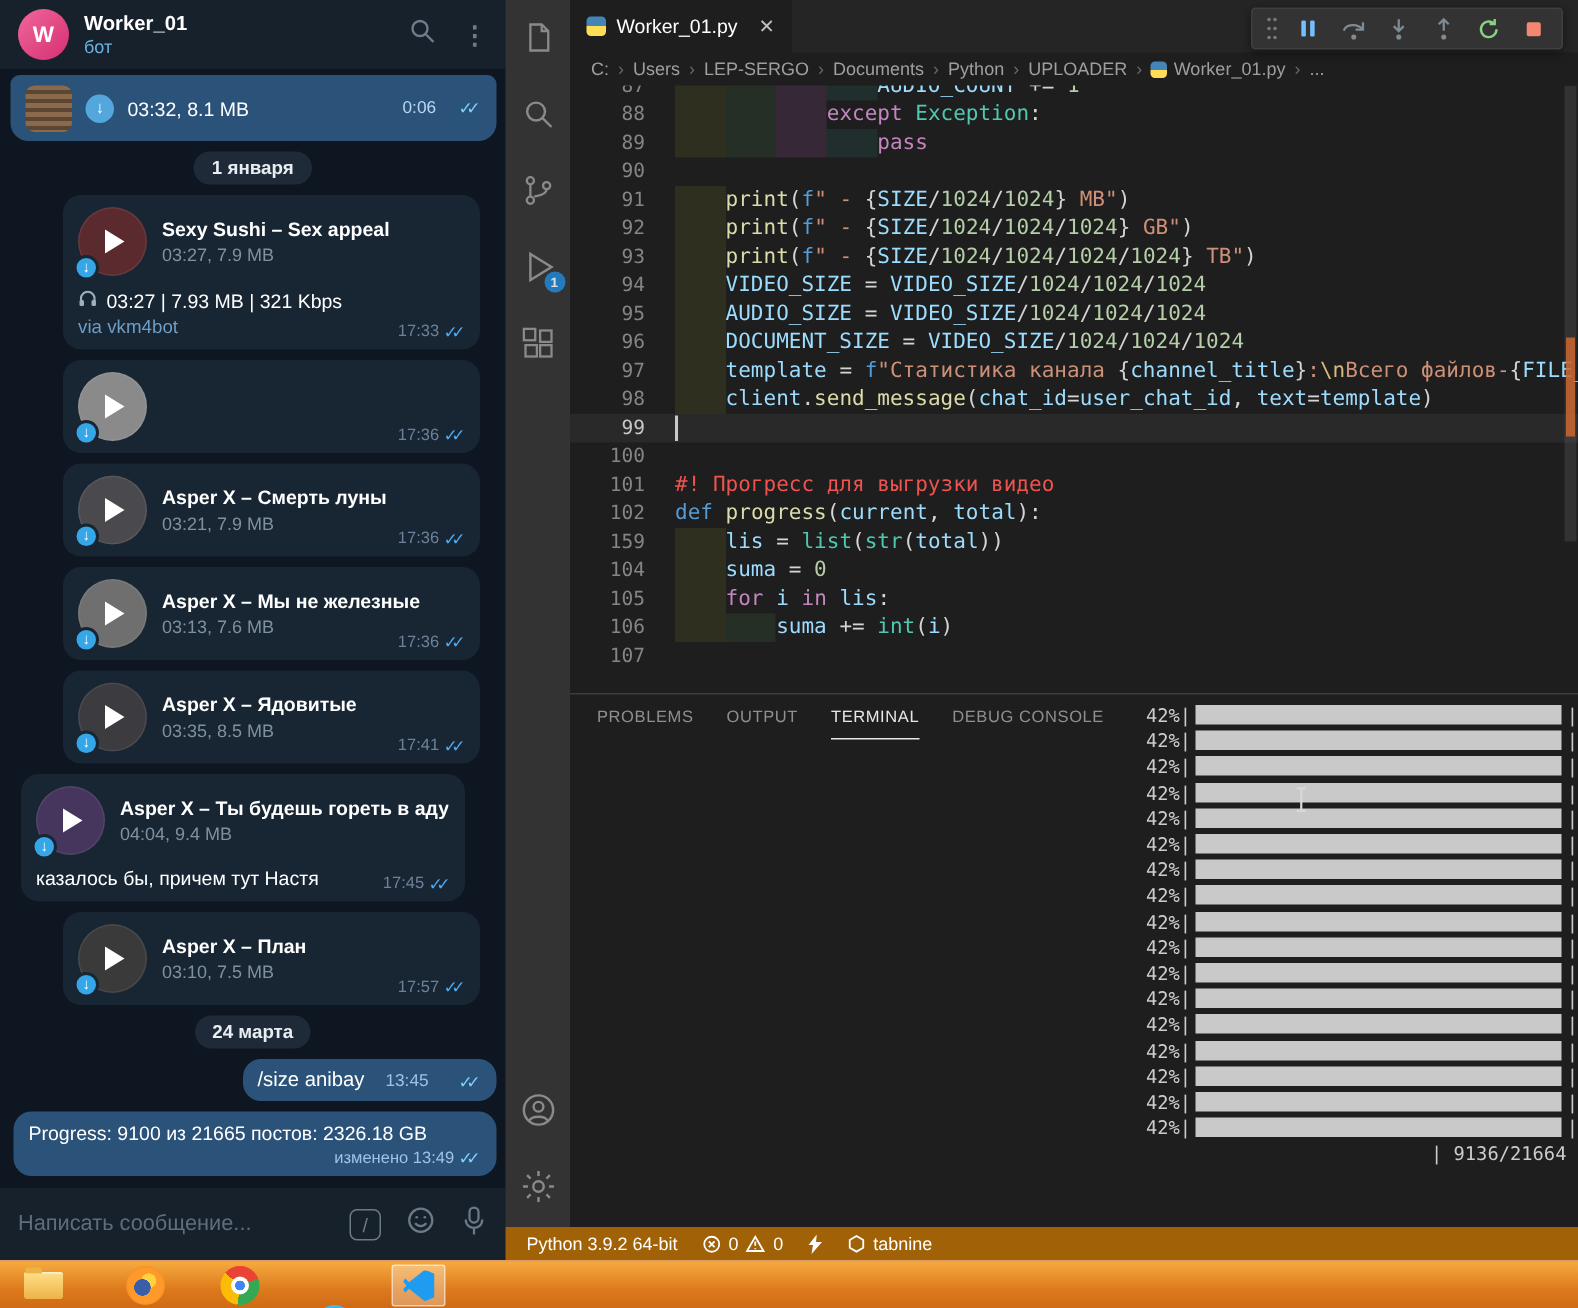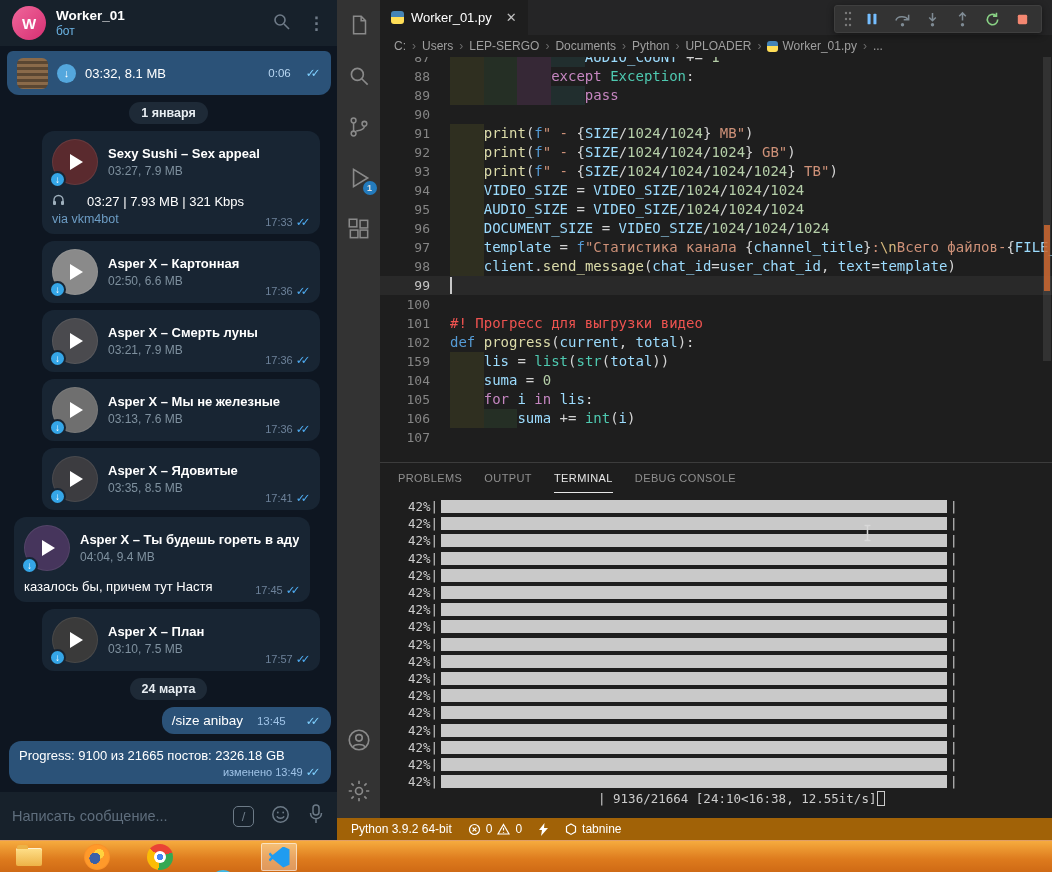--- a/index.html
+++ b/index.html
@@ -28,21 +28,21 @@
   .date-chip{align-self:center;background:#1e2a37;color:#e7edf2;font-size:12.5px;font-weight:600;padding:4px 12px;border-radius:13px;flex:none}
   .audio-msg{margin-left:36px;width:278px;flex:none}
   .audio-msg.wide{margin-left:8px;width:296px}
   .arow{display:flex;gap:10px;align-items:center}
   .art{width:46px;height:46px;border-radius:50%;position:relative;flex:none;box-shadow:inset 0 0 0 1px rgba(255,255,255,.08)}
   .play{position:absolute;left:18px;top:15px;width:0;height:0;border-left:13px solid #fff;border-top:8px solid transparent;border-bottom:8px solid transparent}
   .dl-badge{position:absolute;left:-3px;bottom:-3px;width:17px;height:17px;border-radius:50%;background:#35a6e8;border:2px solid #182533;color:#fff;font-size:10px;line-height:13px;text-align:center}
   .ainfo{min-width:0}
   .atitle{font-size:13px;font-weight:bold;color:#fff;white-space:nowrap;overflow:hidden}
   .ameta{font-size:12px;color:#7f919f;margin-top:3px}
-  .acaption{margin-top:9px;display:flex;gap:22px;align-items:center;font-size:13px;color:#fff}
+  .acaption{margin-top:9px;display:flex;gap:6px;align-items:center;font-size:13px;color:#fff}
   .avia{margin-top:3px;font-size:12.5px;color:#6d9dc5}
   .acaption2{margin-top:8px;font-size:13px;color:#fff;padding-right:46px}
   .mtime{position:absolute;right:9px;bottom:5px;font-size:11px;color:#6d829a;display:flex;align-items:center;gap:3px}
   .checks{color:#4eabf1;font-size:11.5px;letter-spacing:-4.5px;padding-right:5px}
   .out .checks,.clip-time .checks{color:#7fd0ff}
   .cmd-msg{display:flex;align-items:baseline;gap:14px;padding:6px 10px;flex:none}
   .cmd-text{font-size:13.5px}
   .cmd-time{display:flex;align-items:center;gap:20px;color:#9fc3e7;font-size:11.5px}
   .prog-msg{width:322px;padding:7px 10px 5px;flex:none}
   .prog-text{font-size:13px}
@@ -77,21 +77,21 @@
   .ir{position:absolute;top:0;height:100%}
   .ir0{background:rgba(255,255,64,.08)}
   .ir1{background:rgba(127,255,127,.08)}
   .ir2{background:rgba(255,125,255,.11)}
   .ir3{background:rgba(79,236,236,.08)}
   .caret{position:absolute;left:0;top:1px;width:2px;height:17px;background:#c8c8c8}
   .tk-p{color:#d4d4d4}.tk-kw{color:#C586C0}.tk-dkw{color:#569CD6}.tk-fn{color:#DCDCAA}.tk-cls{color:#4EC9B0}.tk-v{color:#9CDCFE}.tk-n{color:#B5CEA8}.tk-s{color:#CE9178}.tk-e{color:#d7ba7d}.tk-cA{color:#ef5350}
   .sbar{position:absolute;right:0;top:0;width:10px;height:100%}
   .sthumb{position:absolute;right:1px;top:0;width:8px;height:75%;background:rgba(121,121,121,.22)}
   .smark{position:absolute;right:2px;top:168px;width:6px;height:66px;background:rgba(205,103,48,.85)}
-  .panel{flex:1;border-top:1px solid #3c3c3c;display:flex;flex-direction:column;min-height:0}
+  .panel{flex:1;border-top:1px solid #3c3c3c;display:flex;flex-direction:row;min-height:0}
   .ptabs{height:30px;display:flex;gap:22px;padding-left:18px;align-items:stretch;flex:none}
   .ptab{font-size:11px;letter-spacing:.4px;color:#8f8f8f;display:flex;align-items:center;border-bottom:1px solid transparent}
   .ptab.active{color:#e7e7e7;border-bottom-color:#e7e7e7}
   .term{flex:1;font-family:"DejaVu Sans Mono",monospace;font-size:12.5px;color:#ccc;padding:5px 0 0 28px;overflow:hidden}
   .trow{height:17.2px;display:flex;align-items:center;white-space:pre}
   .tbar{display:inline-block;width:506px;height:13px;background:#c9c9c9;margin:0 3px}
   .ttail{margin-left:190px;margin-top:1px;display:flex;align-items:center;white-space:pre}
   .tcursor{display:inline-block;width:8px;height:15px;border:1px solid #ccc;margin-left:1px}
   .statusbar{height:22px;background:#a16207;display:flex;align-items:center;color:#fff;font-size:12px;padding-left:6px;flex:none}
   .sitem{display:flex;align-items:center;gap:5px;padding:0 8px;height:100%}
@@ -168,24 +168,20 @@
             <div class="mtime">
               <span>17:33</span>
               <span class="checks">✓✓</span>
             </div>
           </div><div class="bubble in audio-msg">
             <div class="arow">
               <div class="art" style="background: rgb(138, 138, 138);">
                 <i class="play"></i>
                 <i class="dl-badge">↓</i>
               </div>
-              <div class="ainfo">
-                <div class="atitle">Asper X – Картонная</div>
-                <div class="ameta">02:50, 6.6 MB</div>
-              </div>
             </div>
             <div class="mtime">
               <span>17:36</span>
               <span class="checks">✓✓</span>
             </div>
           </div><div class="bubble in audio-msg">
             <div class="arow">
               <div class="art" style="background: rgb(74, 74, 78);">
                 <i class="play"></i>
                 <i class="dl-badge">↓</i>

